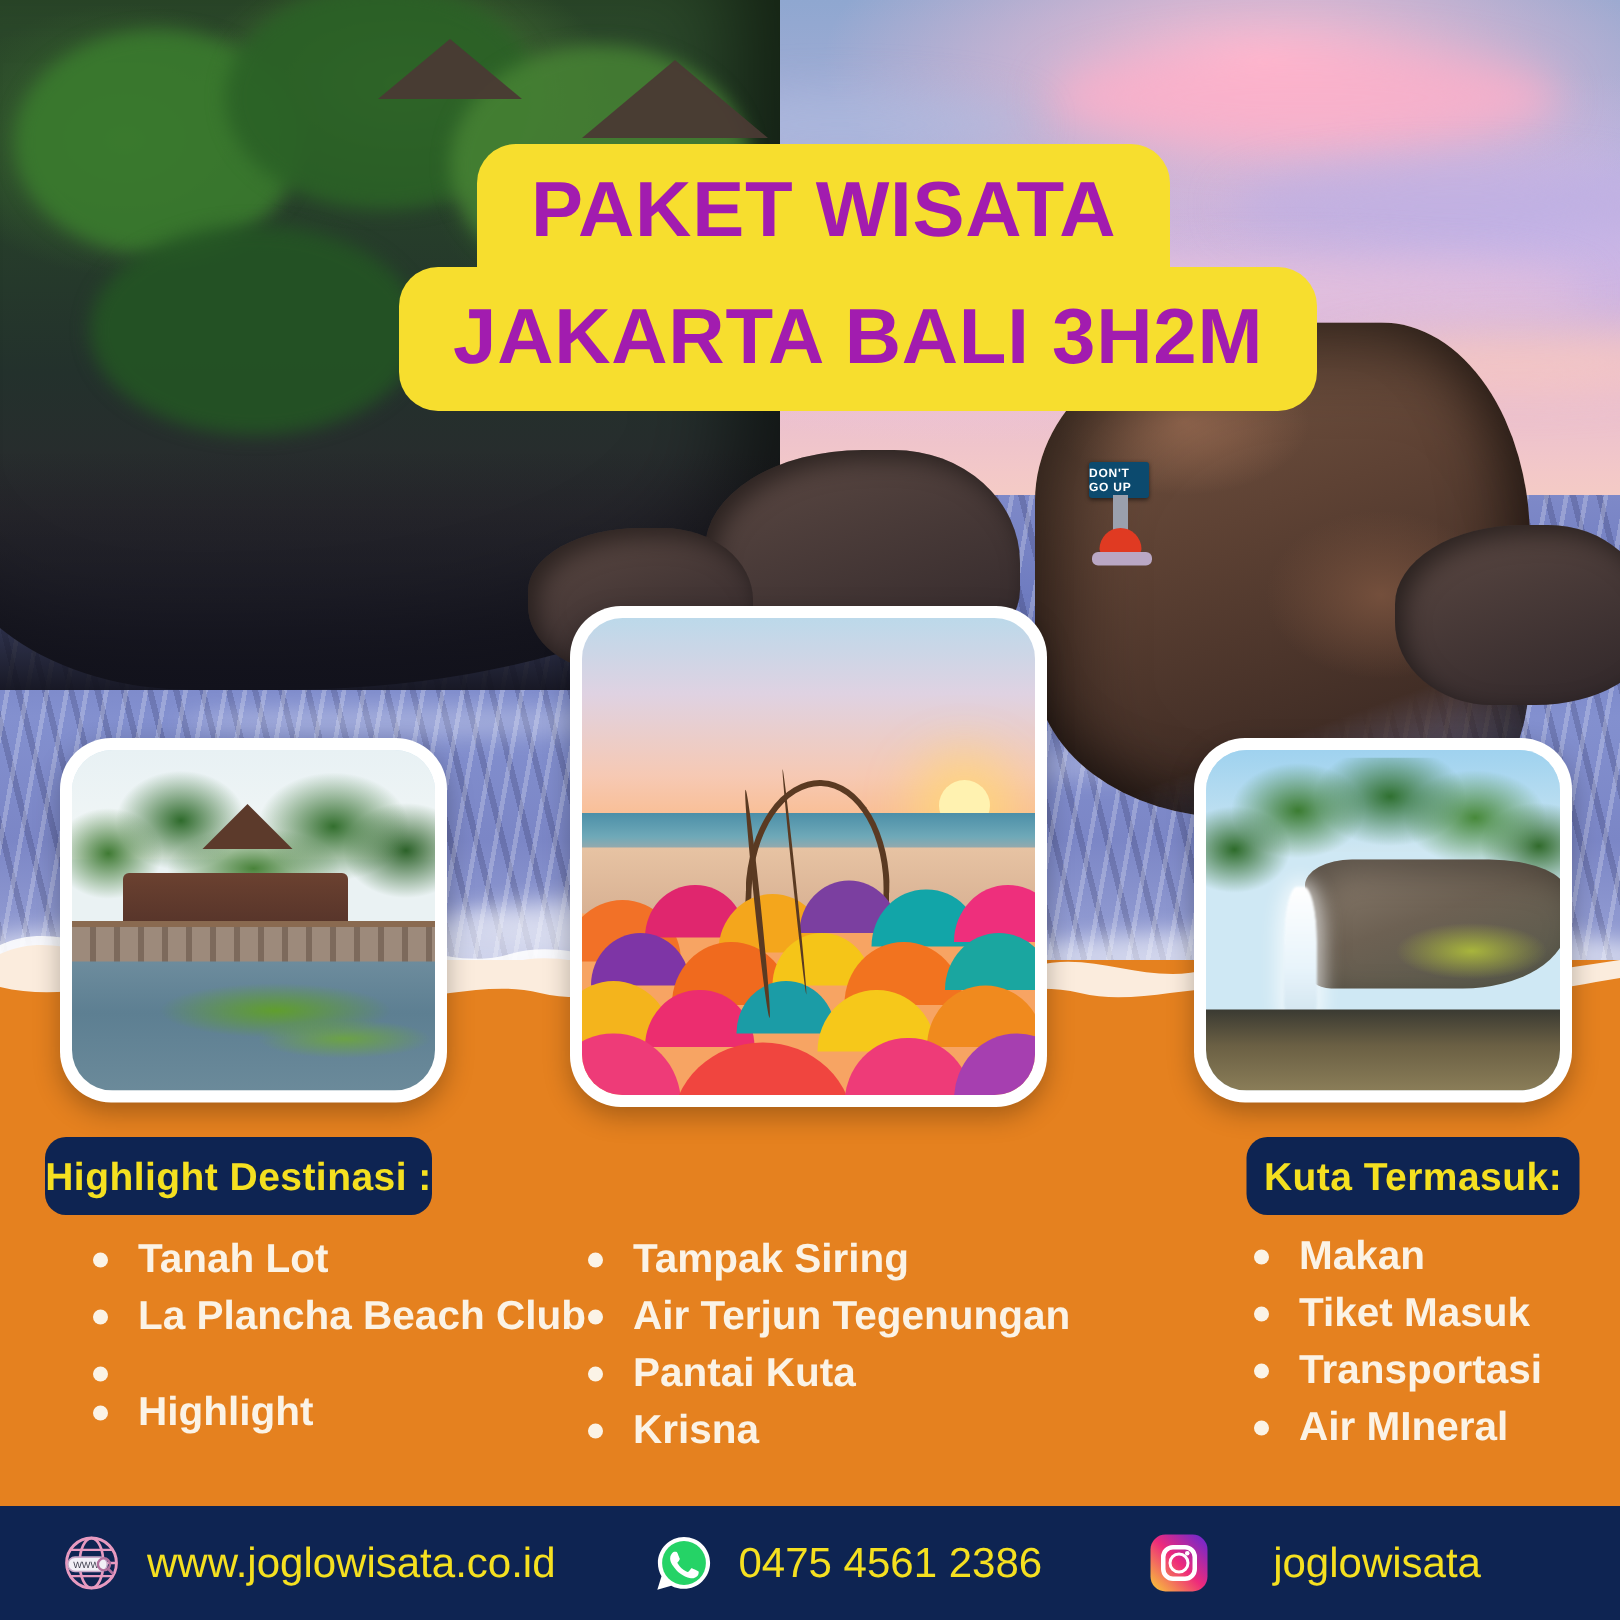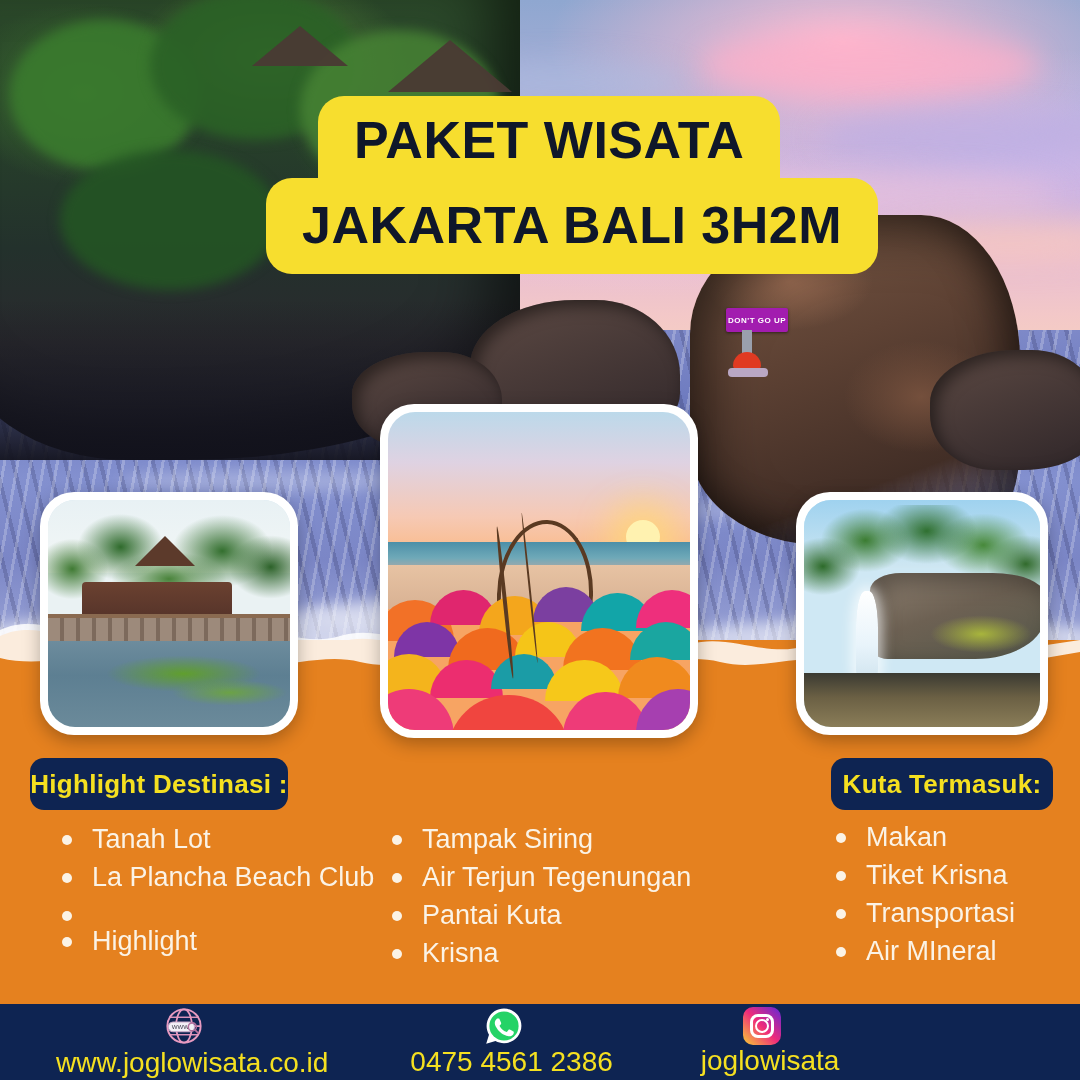--- a/index.html
+++ b/index.html
@@ -69,40 +69,40 @@
   }
   .rockSm{
     position:absolute;border-radius:50% 40% 45% 38%/44% 50% 38% 46%;
     background:linear-gradient(160deg,#5d4a44,#2e2528);
     box-shadow:inset 6px 6px 16px rgba(0,0,0,.5);
   }
 
   
   .signpost{position:absolute;left:742px;top:330px;width:10px;height:30px;background:#9aa0ad;}
   .signplate{
-    position:absolute;left:726px;top:308px;width:62px;height:24px;background:#a21caf;
+    position:absolute;left:726px;top:308px;width:40px;height:24px;background:#0c4a6e;
     border-radius:2px;color:#fff;font-size:8px;font-weight:700;letter-spacing:.5px;
     display:flex;align-items:center;justify-content:center;
     font-family:"Liberation Sans", sans-serif;box-shadow:0 1px 3px rgba(0,0,0,.5);
   }
   .signbase{
     position:absolute;left:733px;top:352px;width:28px;height:20px;background:#e03a22;
     border-radius:50% 50% 40% 40%/70% 70% 30% 30%;
   }
   .signfoot{position:absolute;left:728px;top:368px;width:40px;height:9px;background:#b9a7c4;border-radius:4px;}
 
   
   .orangeband{position:absolute;left:0;top:640px;width:1080px;height:370px;background:#E5811F;}
   .tornedge{position:absolute;left:0;top:596px;width:1080px;height:80px;overflow:hidden;}
   .tornedge svg{display:block;width:1080px;height:80px;}
 
   
   .titlewrap{position:absolute;left:0;top:96px;width:1080px;z-index:40;}
   .tline{
-    background:#F7DE2E;color:#0f172a;font-weight:800;
+    background:#F7DE2E;color:#a21caf;font-weight:800;
     display:inline-block;padding:8px 34px 12px;letter-spacing:.5px;
     font-family:"Liberation Sans", sans-serif;
   }
   .tline1{
     position:absolute;left:318px;top:0;border-radius:26px 26px 0 0;
     font-size:52px;line-height:76px;padding:6px 36px 4px;
   }
   .tline2{
     position:absolute;left:266px;top:82px;border-radius:26px;
     font-size:52px;line-height:78px;padding:8px 36px 10px;
@@ -195,44 +195,44 @@
 
   
   .badge{
     position:absolute;background:#0E2452;color:#F5E020;border-radius:14px;
     font-weight:800;display:flex;align-items:center;justify-content:center;
     letter-spacing:.3px;z-index:20;
   }
   .badgeL{left:30px;top:758px;width:258px;height:52px;font-size:26px;}
   .badgeR{left:831px;top:758px;width:222px;height:52px;font-size:26px;}
 
-  ul.lst{list-style:none;margin:0;padding:0;position:absolute;z-index:20;}
+  ul.lst{list-style:none;margin:0;padding:0;position:absolute;z-index:20;font-weight:bold;}
   ul.lst li{
     display:flex;align-items:flex-start;color:#FBF3E6;font-size:27px;line-height:35px;
     margin-bottom:3px;white-space:nowrap;
   }
   ul.lst li .dot{
     width:10px;height:10px;border-radius:50%;background:#FBF3E6;
     margin:13px 20px 0 0;flex:0 0 auto;
   }
   .listA{left:62px;top:822px;}
   .listB{left:392px;top:822px;}
   .listC{left:836px;top:820px;}
   .listC li{font-size:27px;line-height:35px;margin-bottom:1px;}
 
   
   .footer{
     position:absolute;left:0;top:1004px;width:1080px;height:76px;background:#0E2452;
     display:flex;align-items:center;z-index:50;
   }
-  .fitem{display:flex;align-items:center;flex-direction:column;}
+  .fitem{display:flex;align-items:center;}
   .fitem .ftext{color:#F5E020;font-size:28px;margin-left:16px;white-space:nowrap;}
   .f1{margin-left:40px;}
   .f2{margin-left:66px;}
-  .f3{margin-left:72px;}
+  .f3{margin-left:72px;gap:28px;}
   .icoG{width:42px;height:42px;}
   .icoW{width:40px;height:40px;}
   .icoI{width:38px;height:38px;border-radius:10px;
     background:linear-gradient(45deg,#f9ce34 0%,#ee2a7b 50%,#6228d7 100%);
     display:flex;align-items:center;justify-content:center;}
   .icoI .sq{width:24px;height:24px;border:3px solid #fff;border-radius:8px;
     display:flex;align-items:center;justify-content:center;position:relative;}
   .icoI .sq:before{content:"";width:10px;height:10px;border:2.5px solid #fff;border-radius:50%;}
   .icoI .sq:after{content:"";position:absolute;right:2px;top:1px;width:3px;height:3px;border-radius:50%;background:#fff;}
 </style>
@@ -397,21 +397,21 @@
 
   <div class="badge badgeR">Kuta Termasuk:</div>
 
   <ul class="lst listC">
     <li>
         <span class="dot"></span>
         <span>Makan</span>
       </li>
     <li>
         <span class="dot"></span>
-        <span>Tiket Krisna</span>
+        <span>Tiket Masuk</span>
       </li>
     <li>
         <span class="dot"></span>
         <span>Transportasi</span>
       </li>
     <li>
         <span class="dot"></span>
         <span>Air MIneral</span>
       </li>
   </ul>

